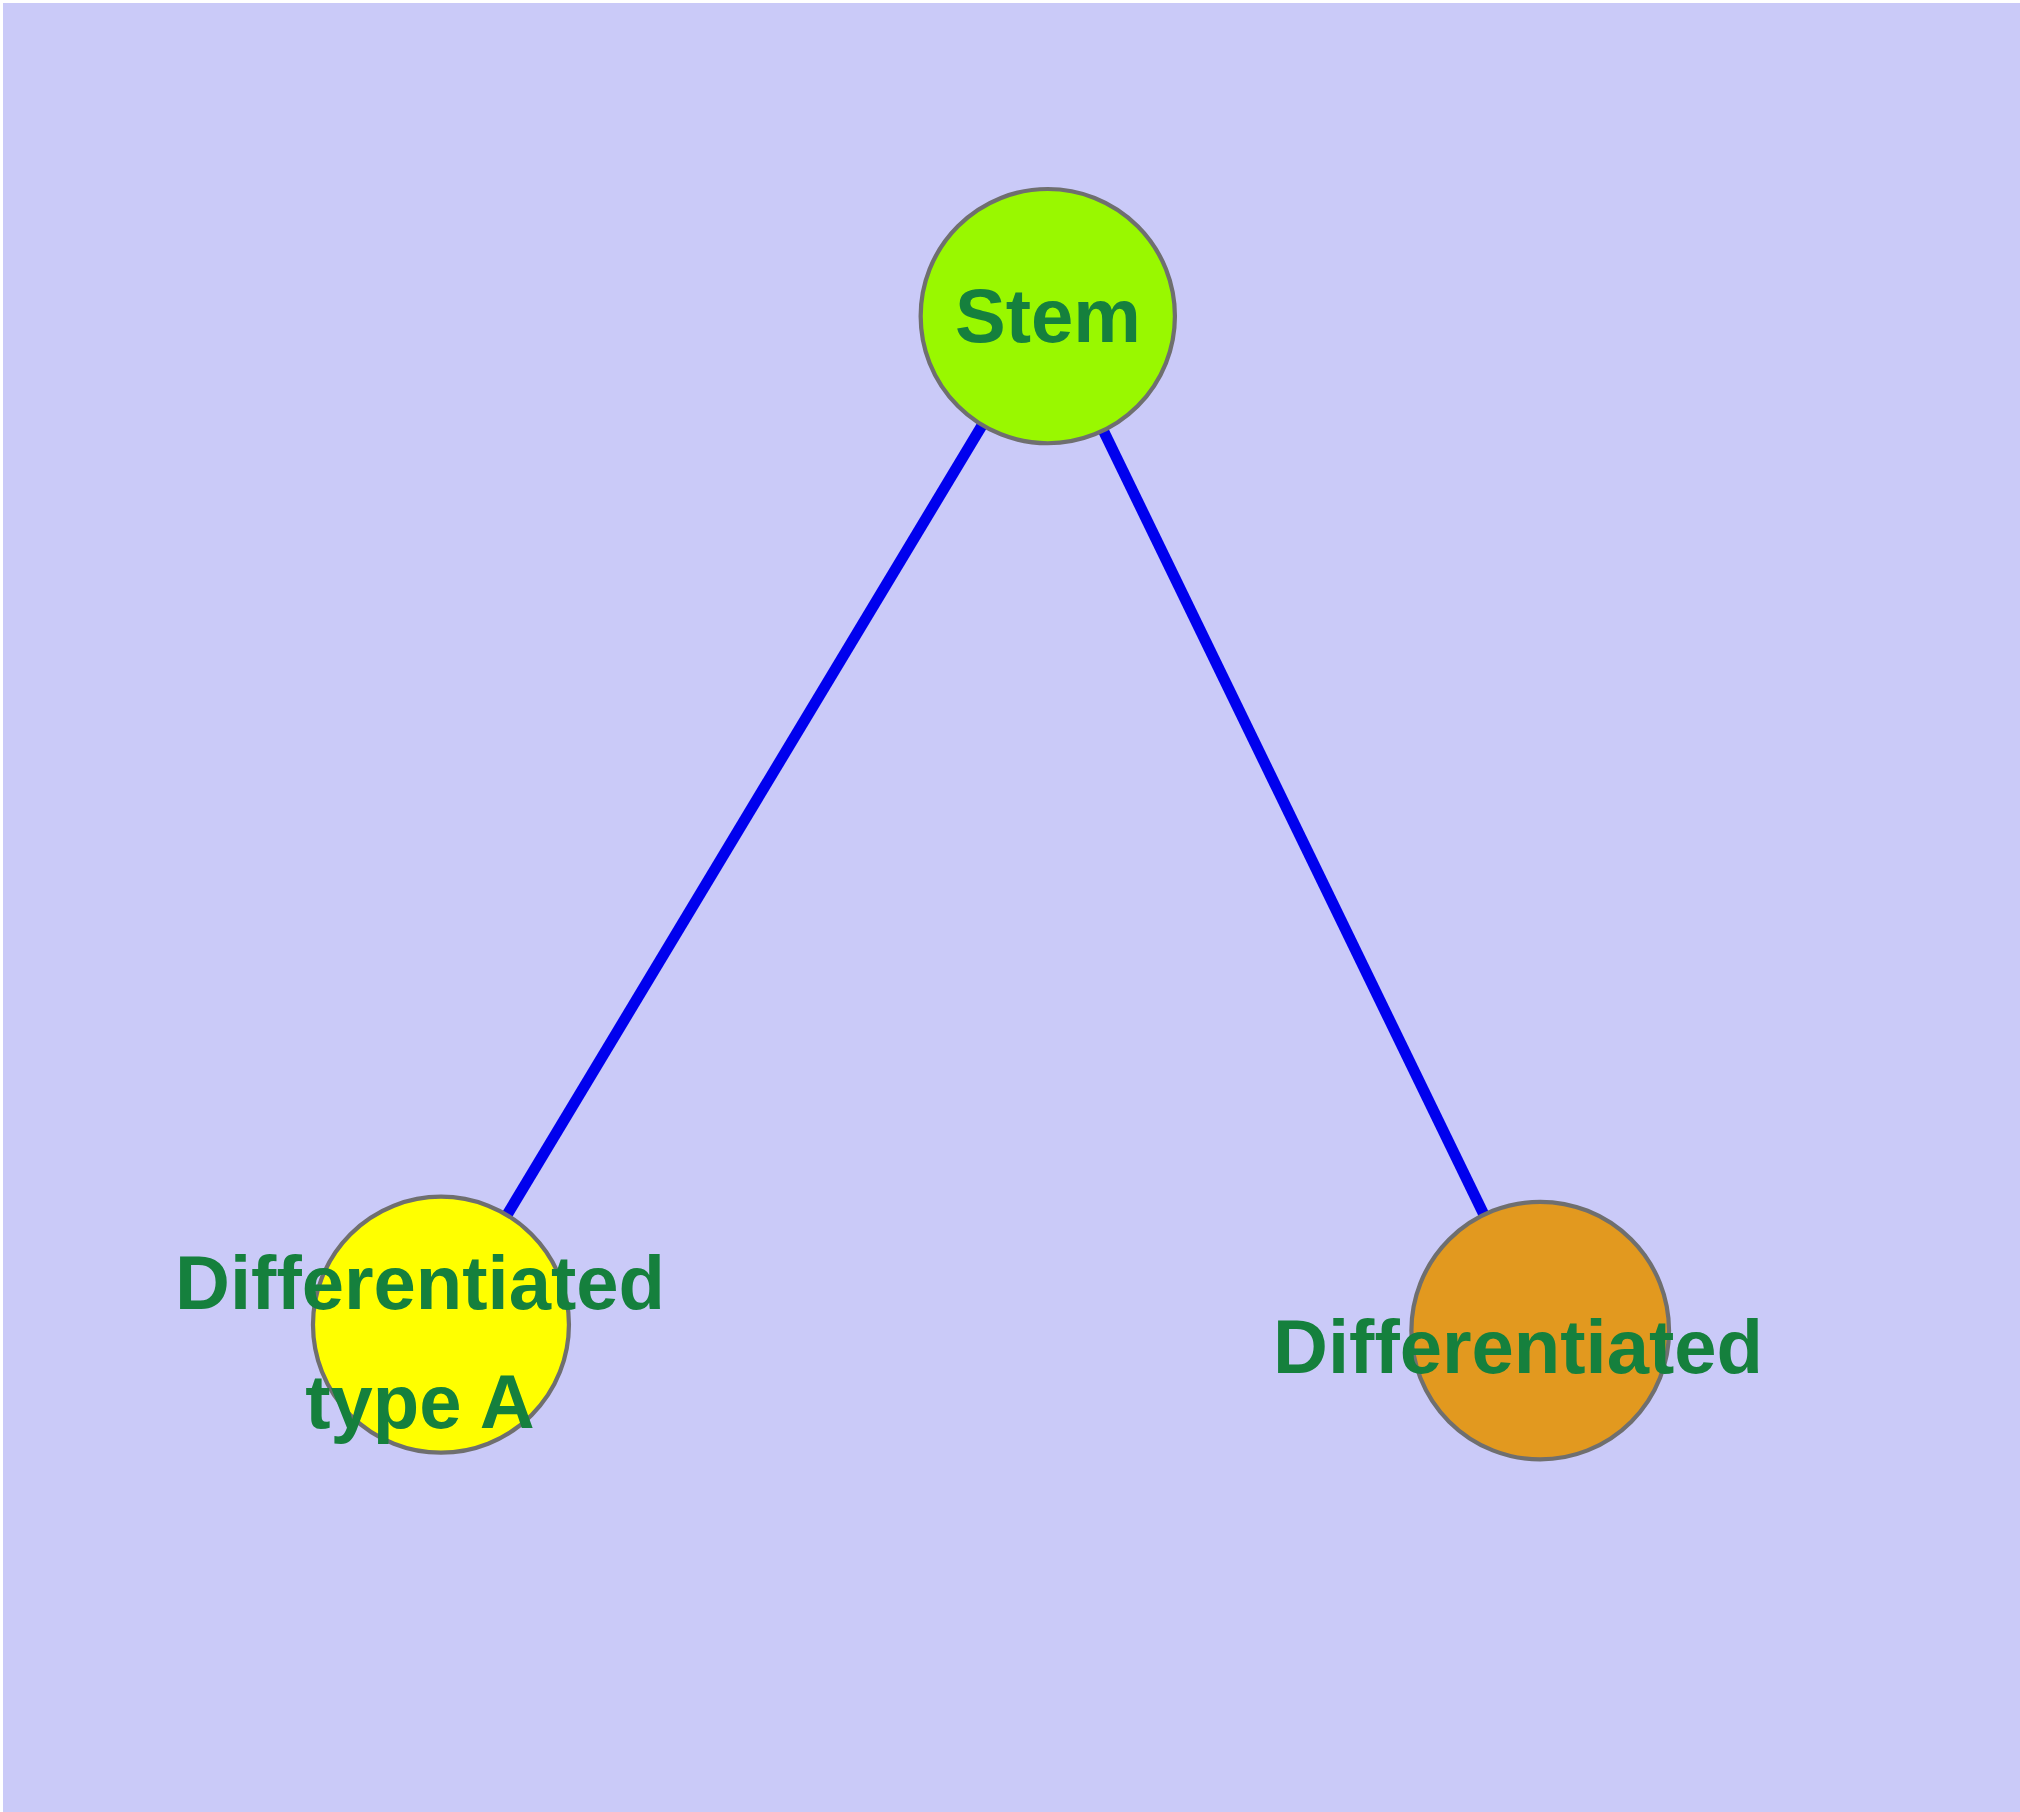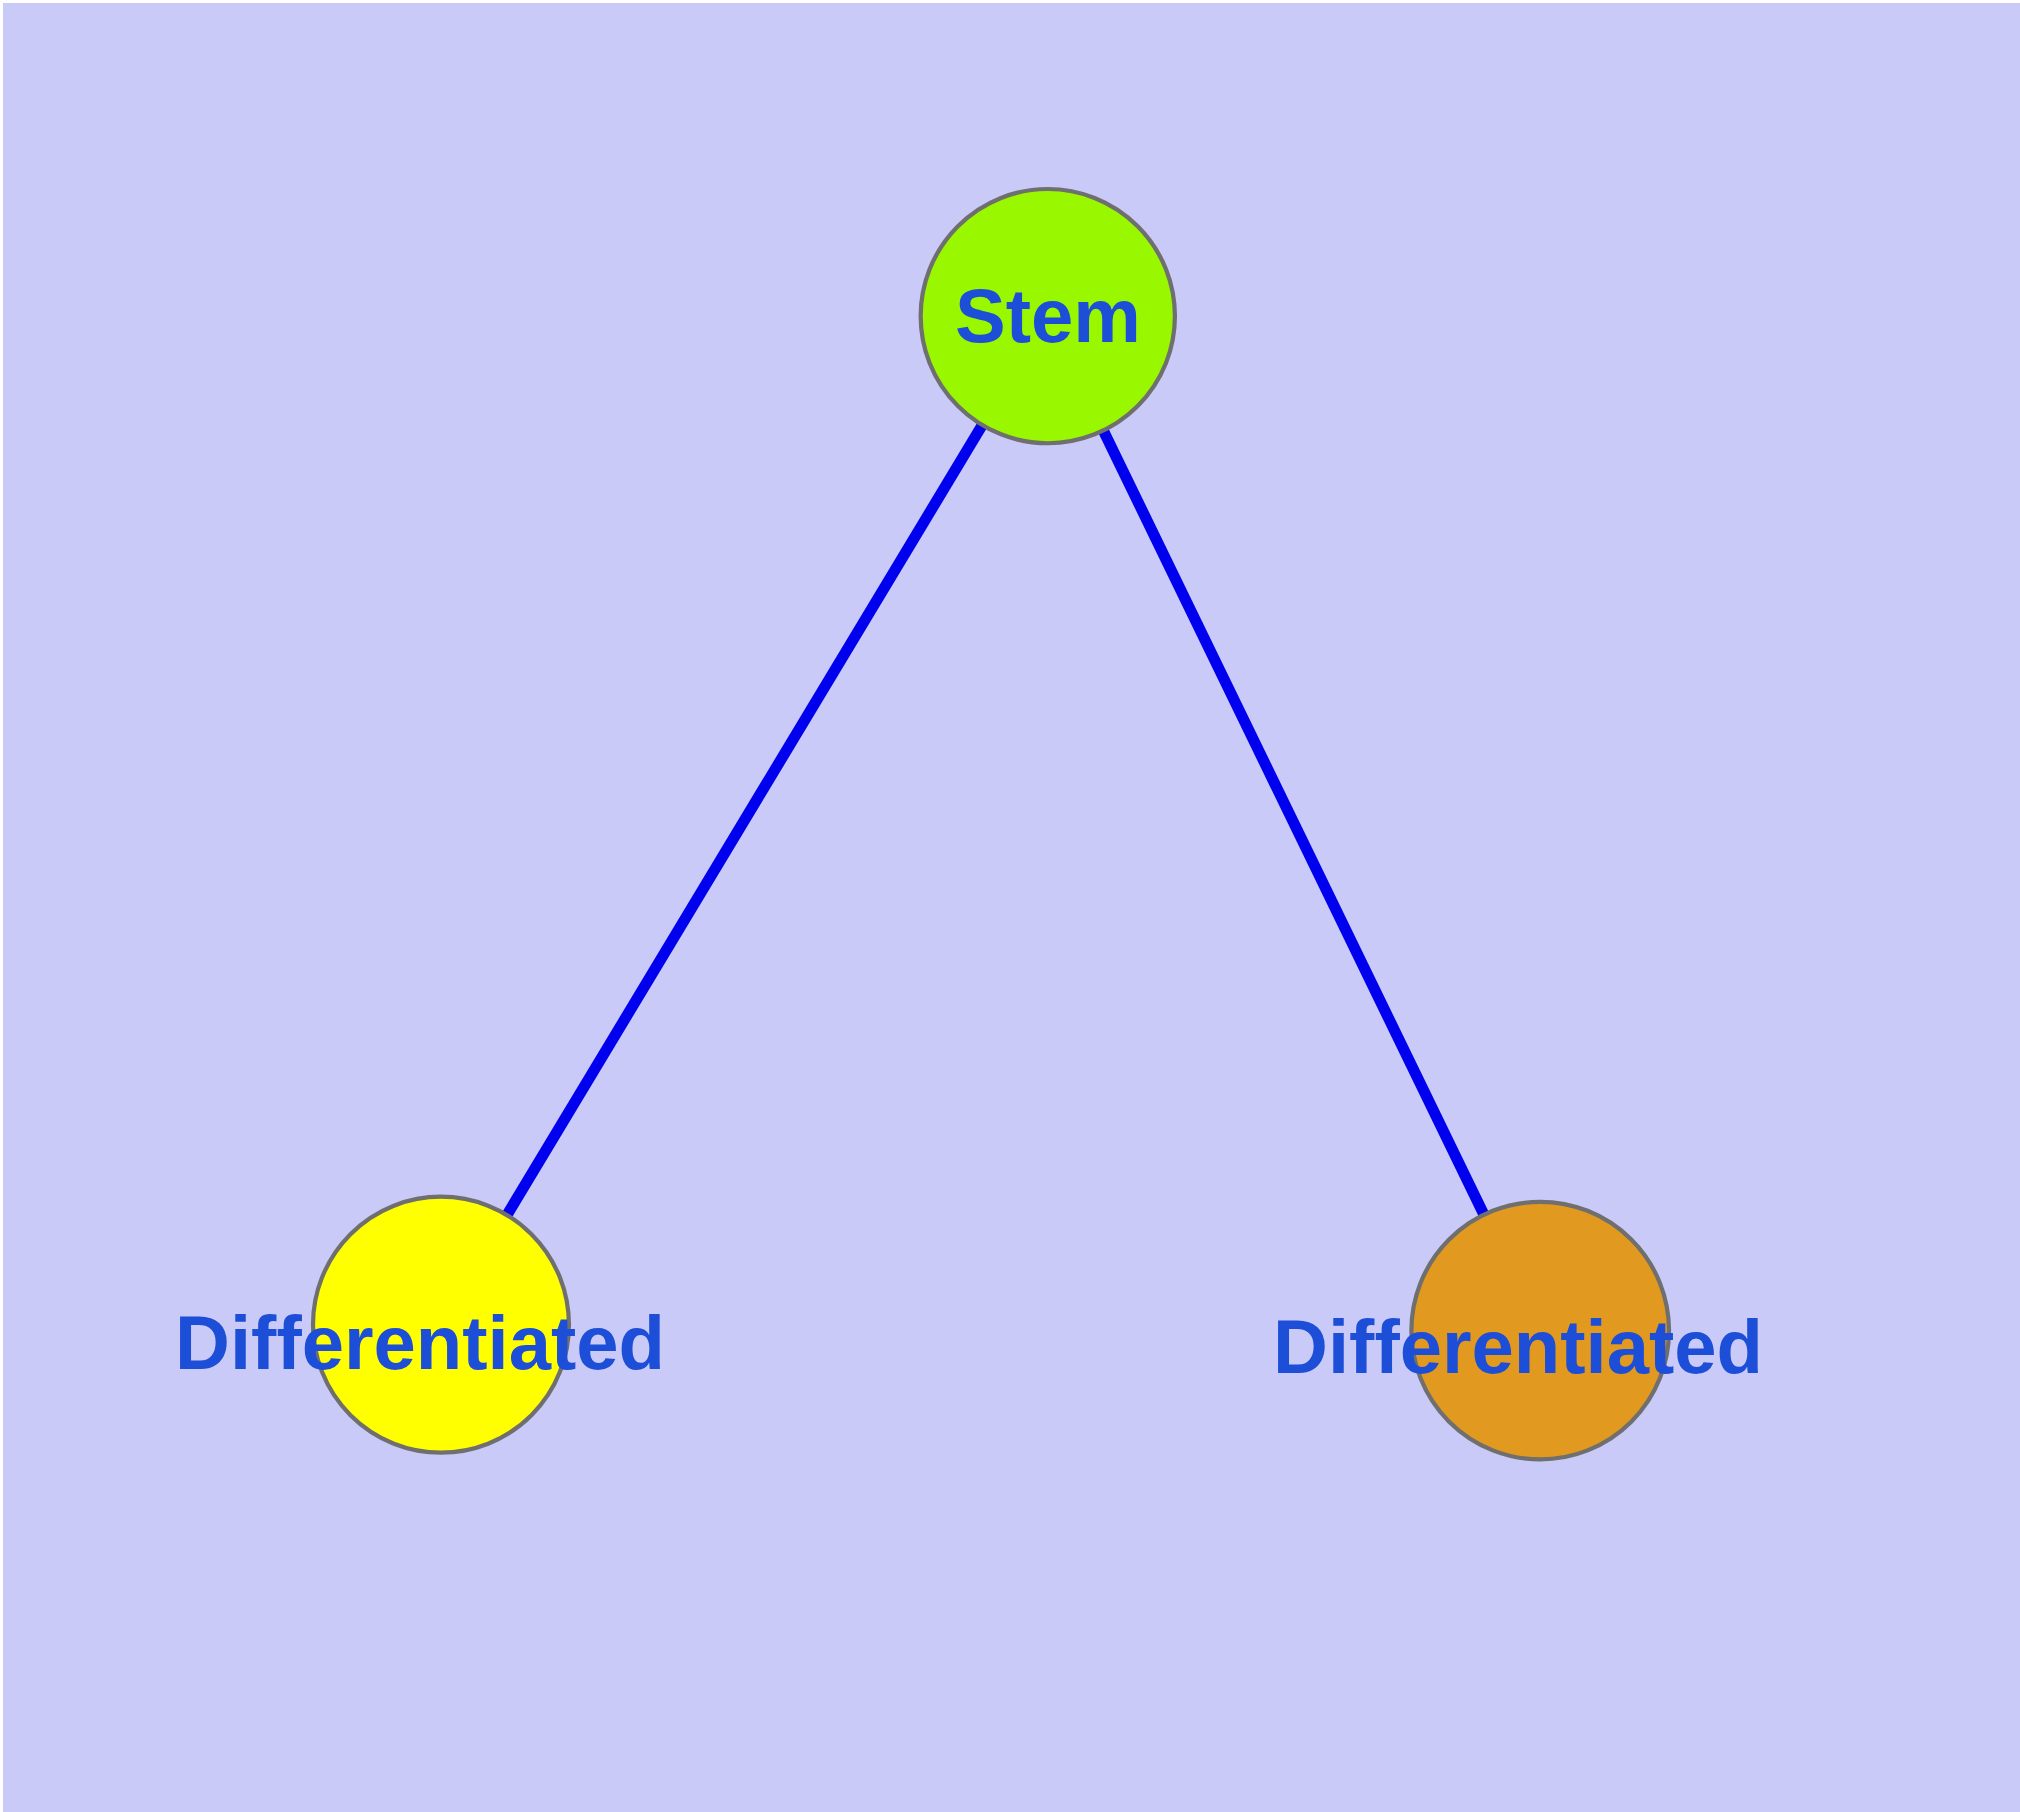--- a/index.html
+++ b/index.html
@@ -23,21 +23,21 @@
   .graph-svg {
     position: absolute;
     top: 0; left: 0;
     width: 2021px;
     height: 1812px;
   }
 
   .node-label {
     position: absolute;
     transform: translate(-50%, -50%);
-    color: #1d4ed8;
+    color: #15803d;
     font-weight: bold;
     font-size: 76px;
     line-height: 91px;
     text-align: center;
     white-space: nowrap;
     pointer-events: none;
   }
   .node-label .line { display: block; margin-top: 28px; }
   .node-label.single { line-height: 76px; }
 
@@ -65,20 +65,21 @@
     <circle cx="520" cy="1563" r="151" fill="none" stroke-width="5" stroke="#6F6F6F"></circle>
 
     <circle cx="1817" cy="1570" r="152" stroke-width="5" fill="#E2991F"></circle>
     <circle cx="1817" cy="1570" r="152" fill="none" stroke-width="5" stroke="#6F6F6F"></circle>
   </svg>
 
   <div class="node-label single label-stem">Stem</div>
 
   <div class="node-label label-a">
     <span class="line">Differentiated</span>
+    <span class="line">type A</span>
   </div>
 
   <div class="node-label label-b">
     <span class="line">Differentiated</span>
   </div>
 
 </div>
 
 
 </body></html>

